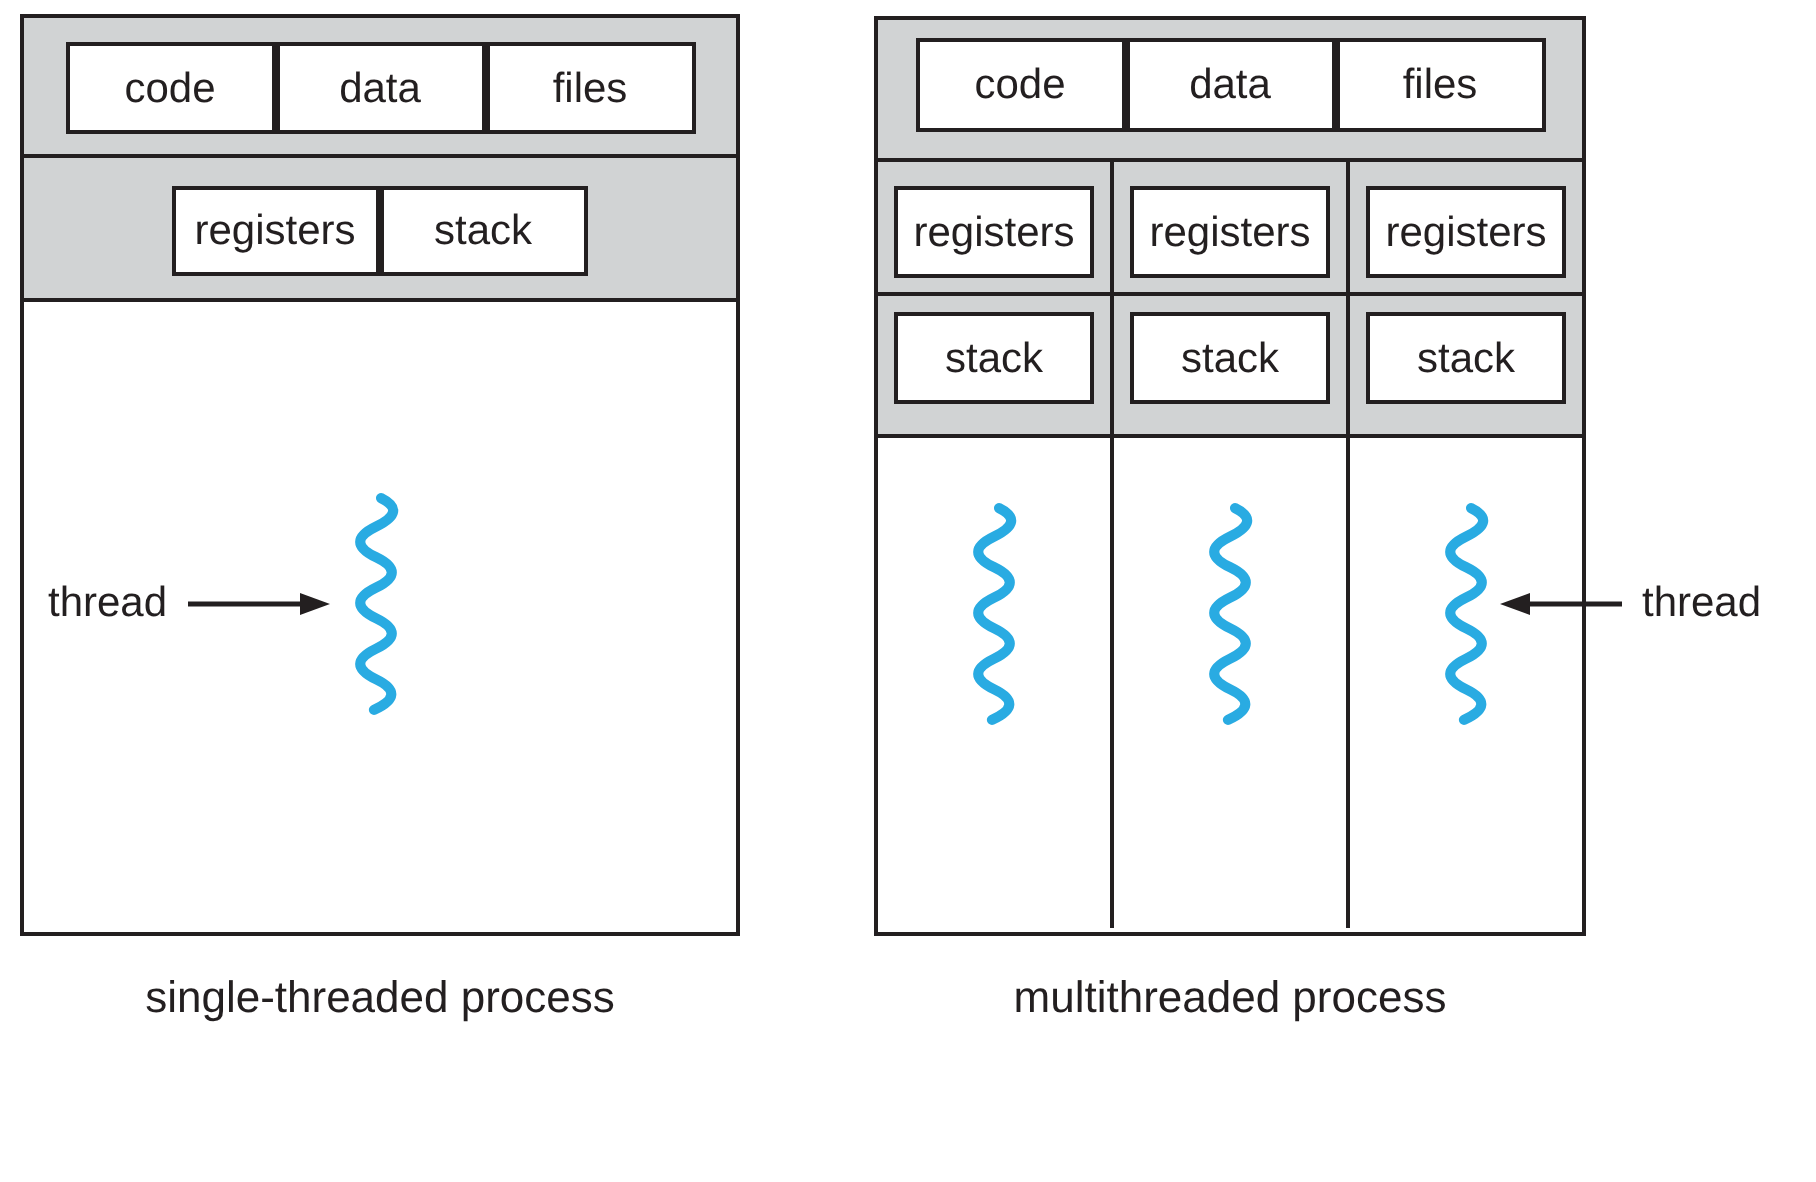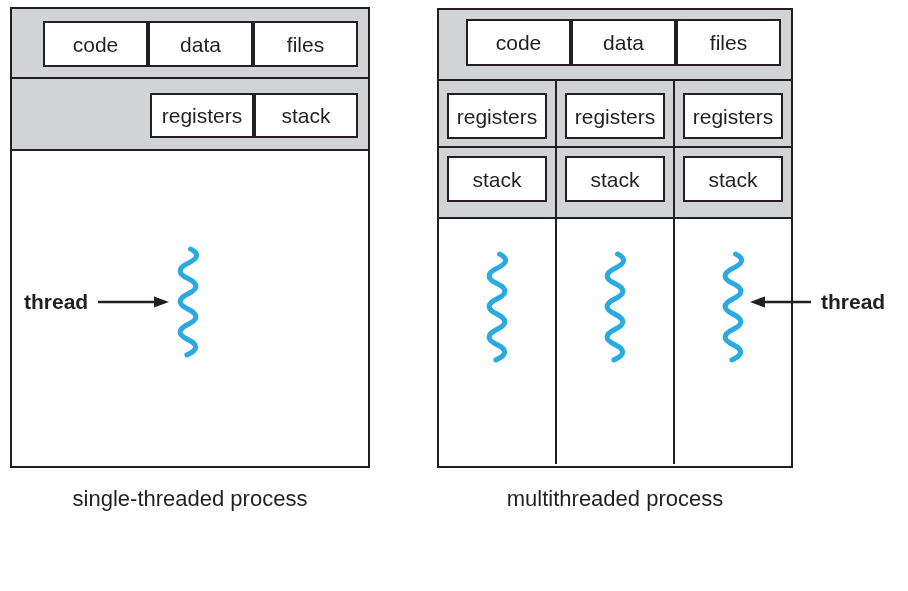--- a/index.html
+++ b/index.html
@@ -24,42 +24,41 @@
   
   .process-box {
     position: absolute;
     border: 2px solid var(--line);
     background: #fff;
   }
   .band {
     background: var(--panel_gray);
     border-bottom: 2px solid var(--line);
     display: flex;
-    justify-content: flex-end;
+    justify-content: center;
   }
   .cell-box {
     background: #fff;
     border: 2px solid var(--line);
     display: flex;
     align-items: center;
     justify-content: center;
     font-size: 21px;
     line-height: 1;
     color: var(--text);
   }
   .squiggle { position: absolute; color: var(--thread_blue); }
   .thread-callout {
     position: absolute;
     display: flex;
     align-items: center;
     gap: 9px;
     height: 26px;
     font-size: 21px;
     color: var(--text);
-    font-weight: bold;
   }
   .arrow-svg { display: block; color: var(--line); }
 
   
   .single-box { left: 10px; top: 7px; width: 360px; height: 461px; }
   .single-box .band-top { height: 70px; padding: 12px 10px 0 10px; }
   .single-box .band-top .cell-box { width: 105px; height: 46px; }
   .single-box .band-second { height: 72px; padding: 14px 10px 0 9px; }
   .single-box .band-second .cell-box { width: 104px; height: 45px; }
   .single-box .squiggle { left: 158px; top: 237px; }

